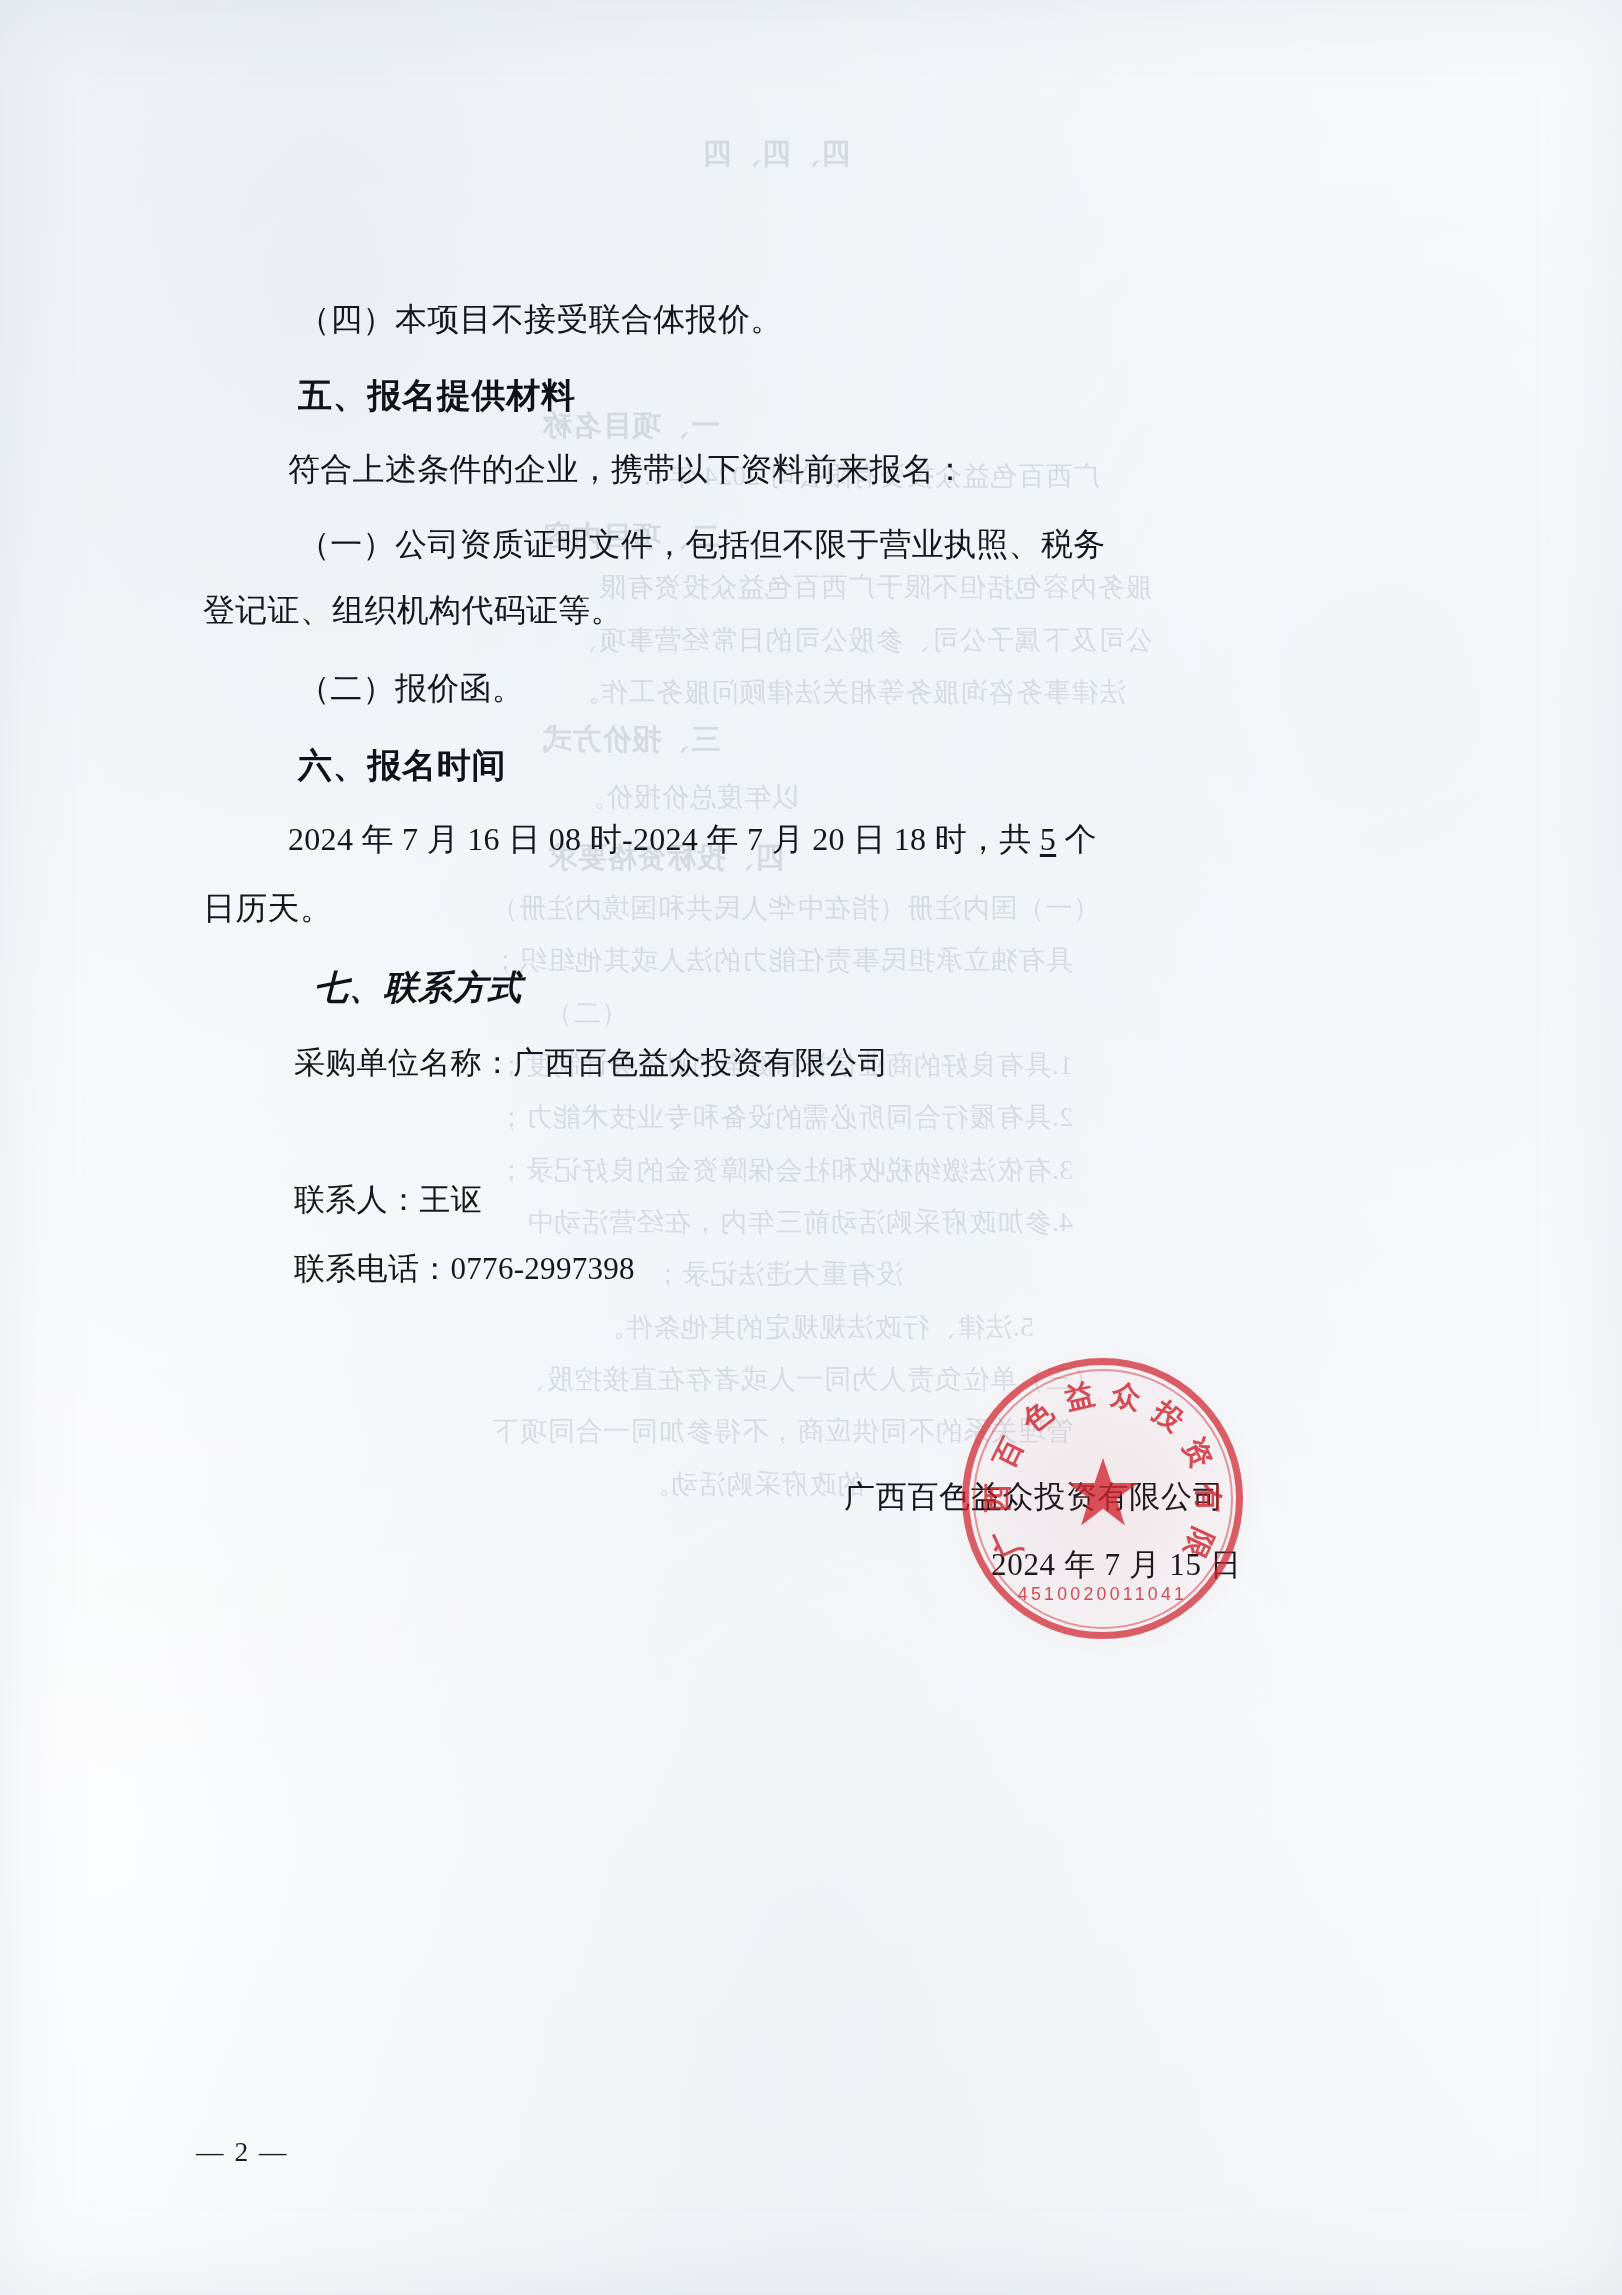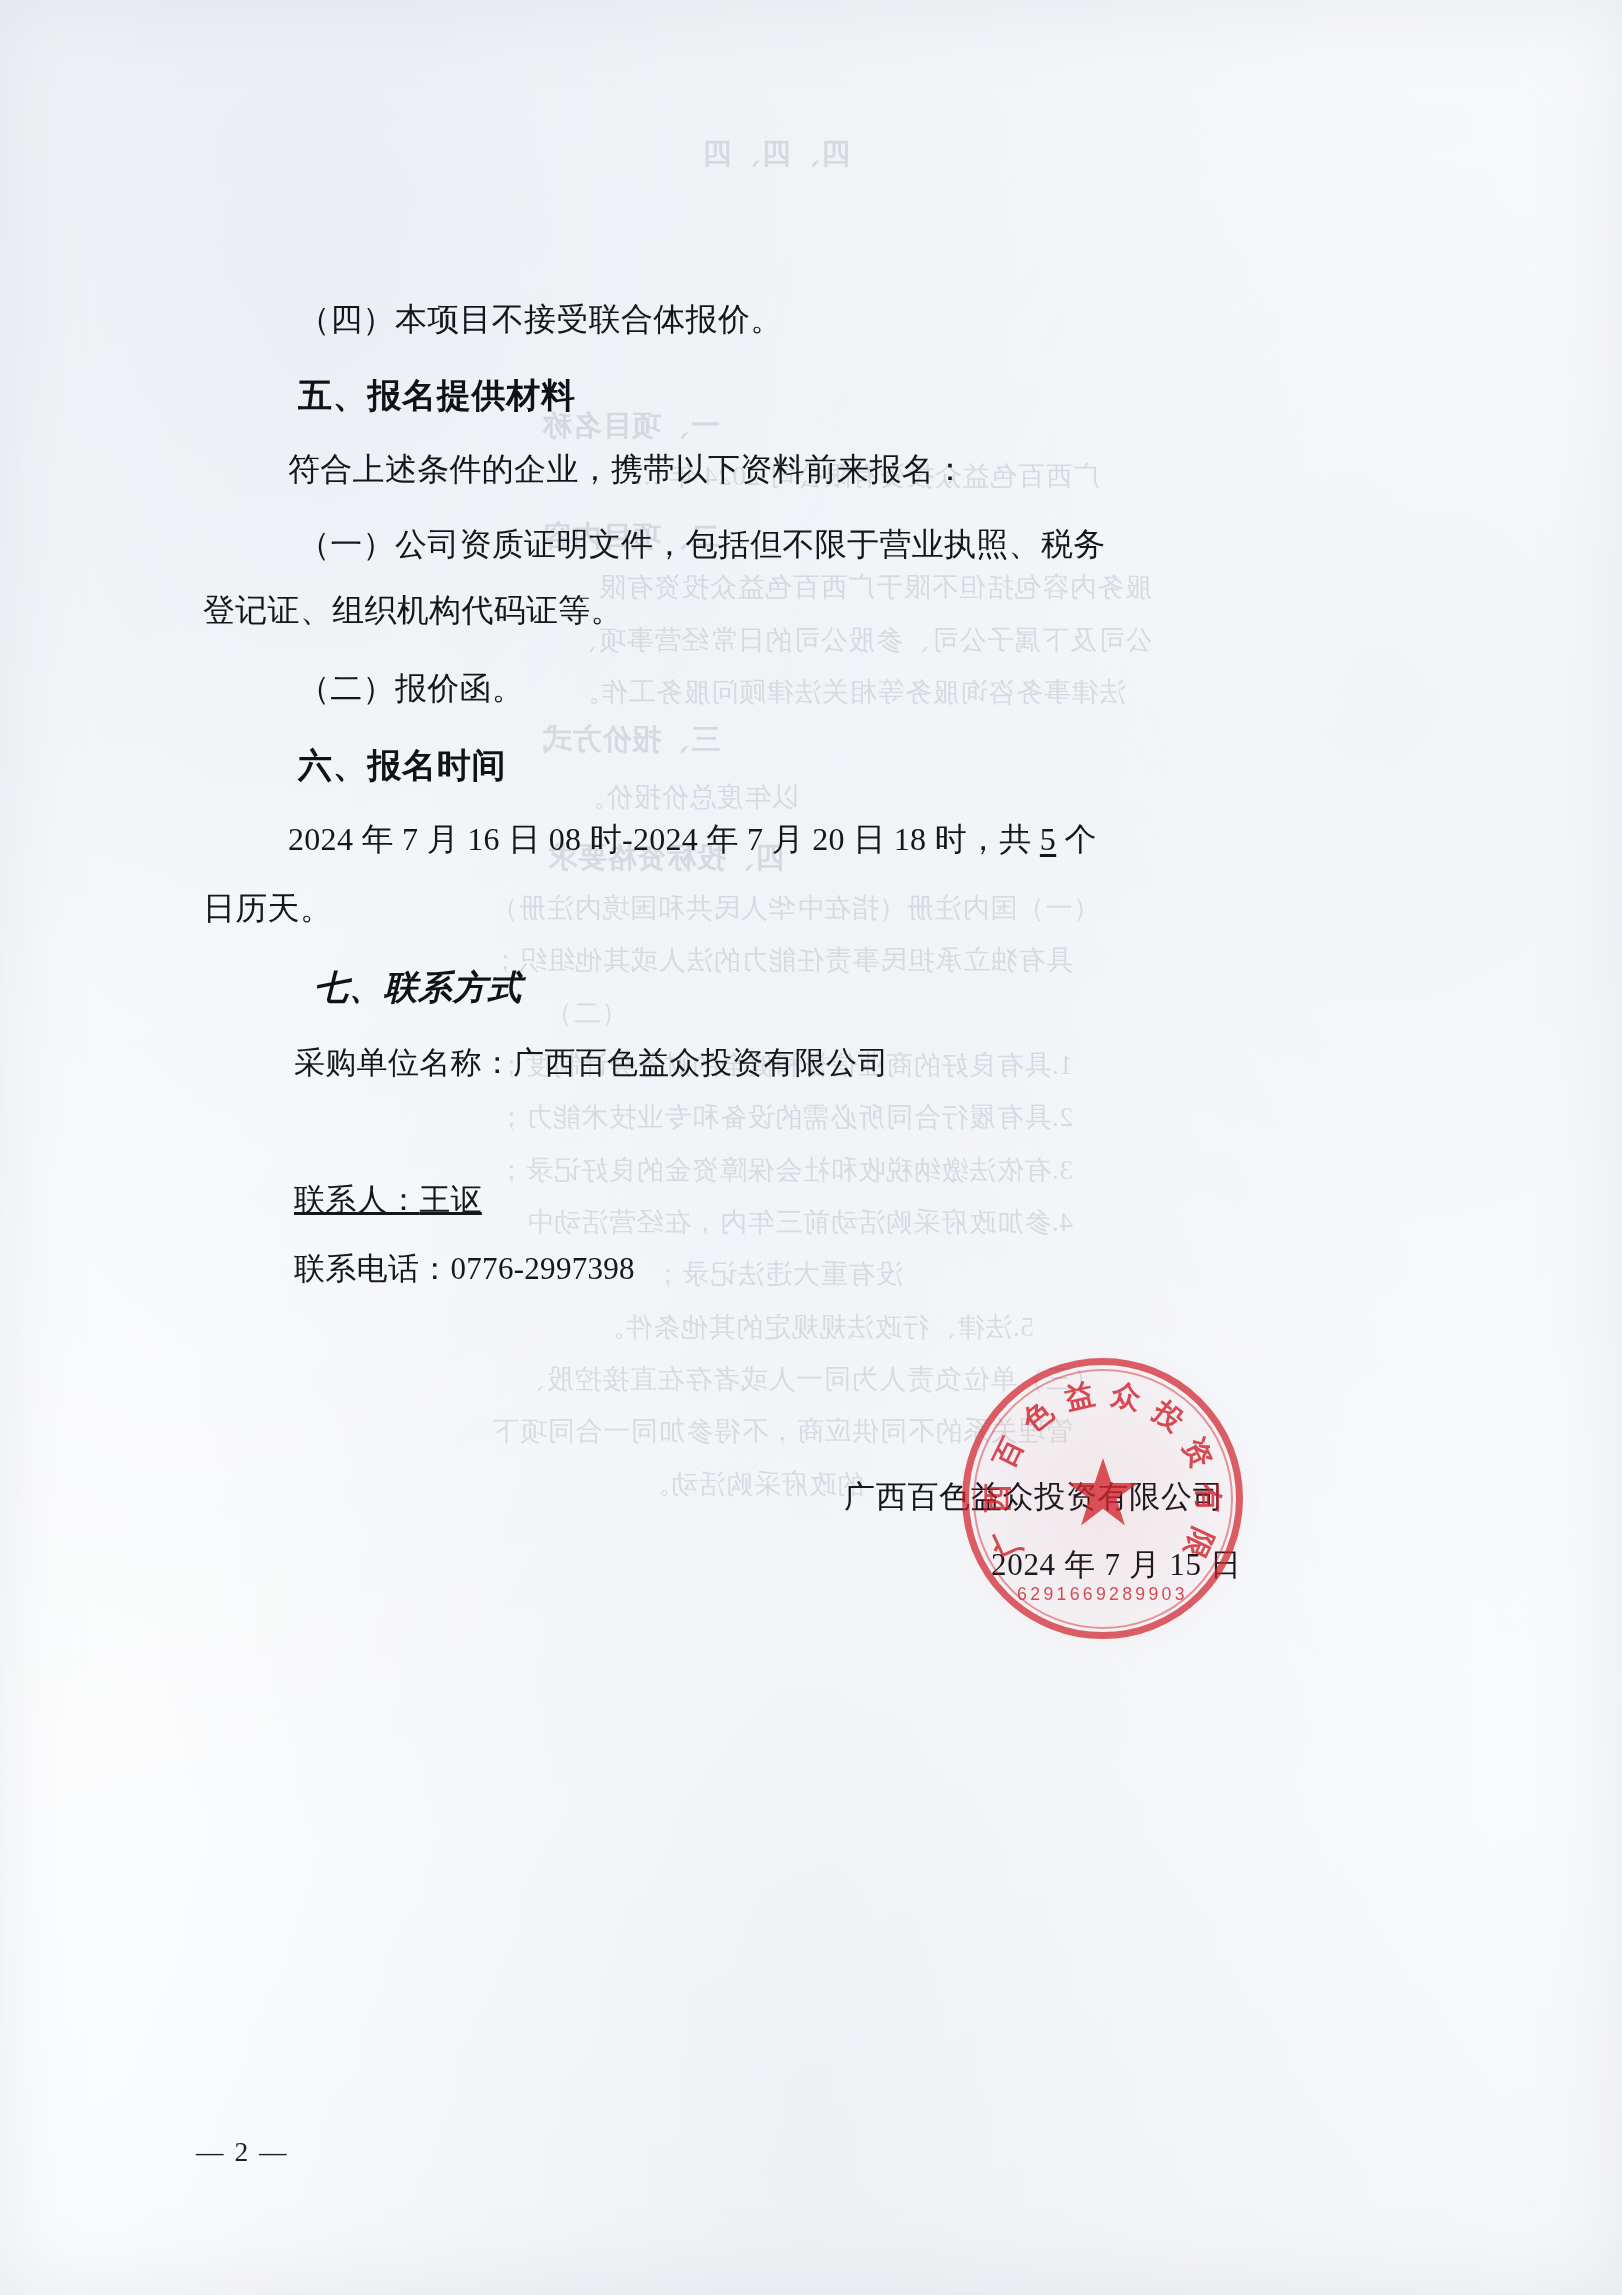--- a/index.html
+++ b/index.html
@@ -221,38 +221,38 @@
 
     <div class="blk body-line" style="left:203px; top:887px;">日历天。</div>
 
     <div class="blk head-line" style="left:314px; top:965px;font-style:italic;">七、联系方式</div>
 
     <div class="blk contact-line" style="left:294px; top:1042px;">
       <span>采购单位名称：</span><span>广西百色益众投资有限公司</span>
     </div>
 
 
-    <div class="blk contact-line" style="left:294px; top:1179px;text-decoration:underline;">
+    <div class="blk contact-line" style="left:294px; top:1179px;">
       <span>联系人：</span><span>王讴</span>
     </div>
 
     <div class="blk contact-line" style="left:294px; top:1248px;">
       <span>联系电话：</span><span class="num">0776-2997398</span>
     </div>
 
     <div class="blk sign-line" style="left:844px; top:1476px;">广西百色益众投资有限公司</div>
 
     <div class="blk sign-line" style="left:991px; top:1544px;">2024 年 7 月 15 日</div>
 
     <div id="seal-smudge"></div>
     <div id="seal">
       <div class="ring"></div>
       <div class="ring-inner"></div>
       <div class="star"></div>
-      <div class="seal-bottom">6291669289903</div>
+      <div class="seal-bottom">4510020011041</div>
       <div id="seal-arc">
           <span class="arc-char" style="transform: translate(-95px, 44px) rotate(-115deg) translate(-50%, -50%);">广</span>
           <span class="arc-char" style="transform: translate(-105px, -1px) rotate(-89.4444deg) translate(-50%, -50%);">西</span>
           <span class="arc-char" style="transform: translate(-94px, -46px) rotate(-63.8889deg) translate(-50%, -50%);">百</span>
           <span class="arc-char" style="transform: translate(-65px, -82px) rotate(-38.3333deg) translate(-50%, -50%);">色</span>
           <span class="arc-char" style="transform: translate(-23px, -102px) rotate(-12.7778deg) translate(-50%, -50%);">益</span>
           <span class="arc-char" style="transform: translate(23px, -102px) rotate(12.7778deg) translate(-50%, -50%);">众</span>
           <span class="arc-char" style="transform: translate(65px, -82px) rotate(38.3333deg) translate(-50%, -50%);">投</span>
           <span class="arc-char" style="transform: translate(94px, -46px) rotate(63.8889deg) translate(-50%, -50%);">资</span>
           <span class="arc-char" style="transform: translate(105px, -1px) rotate(89.4444deg) translate(-50%, -50%);">有</span>

